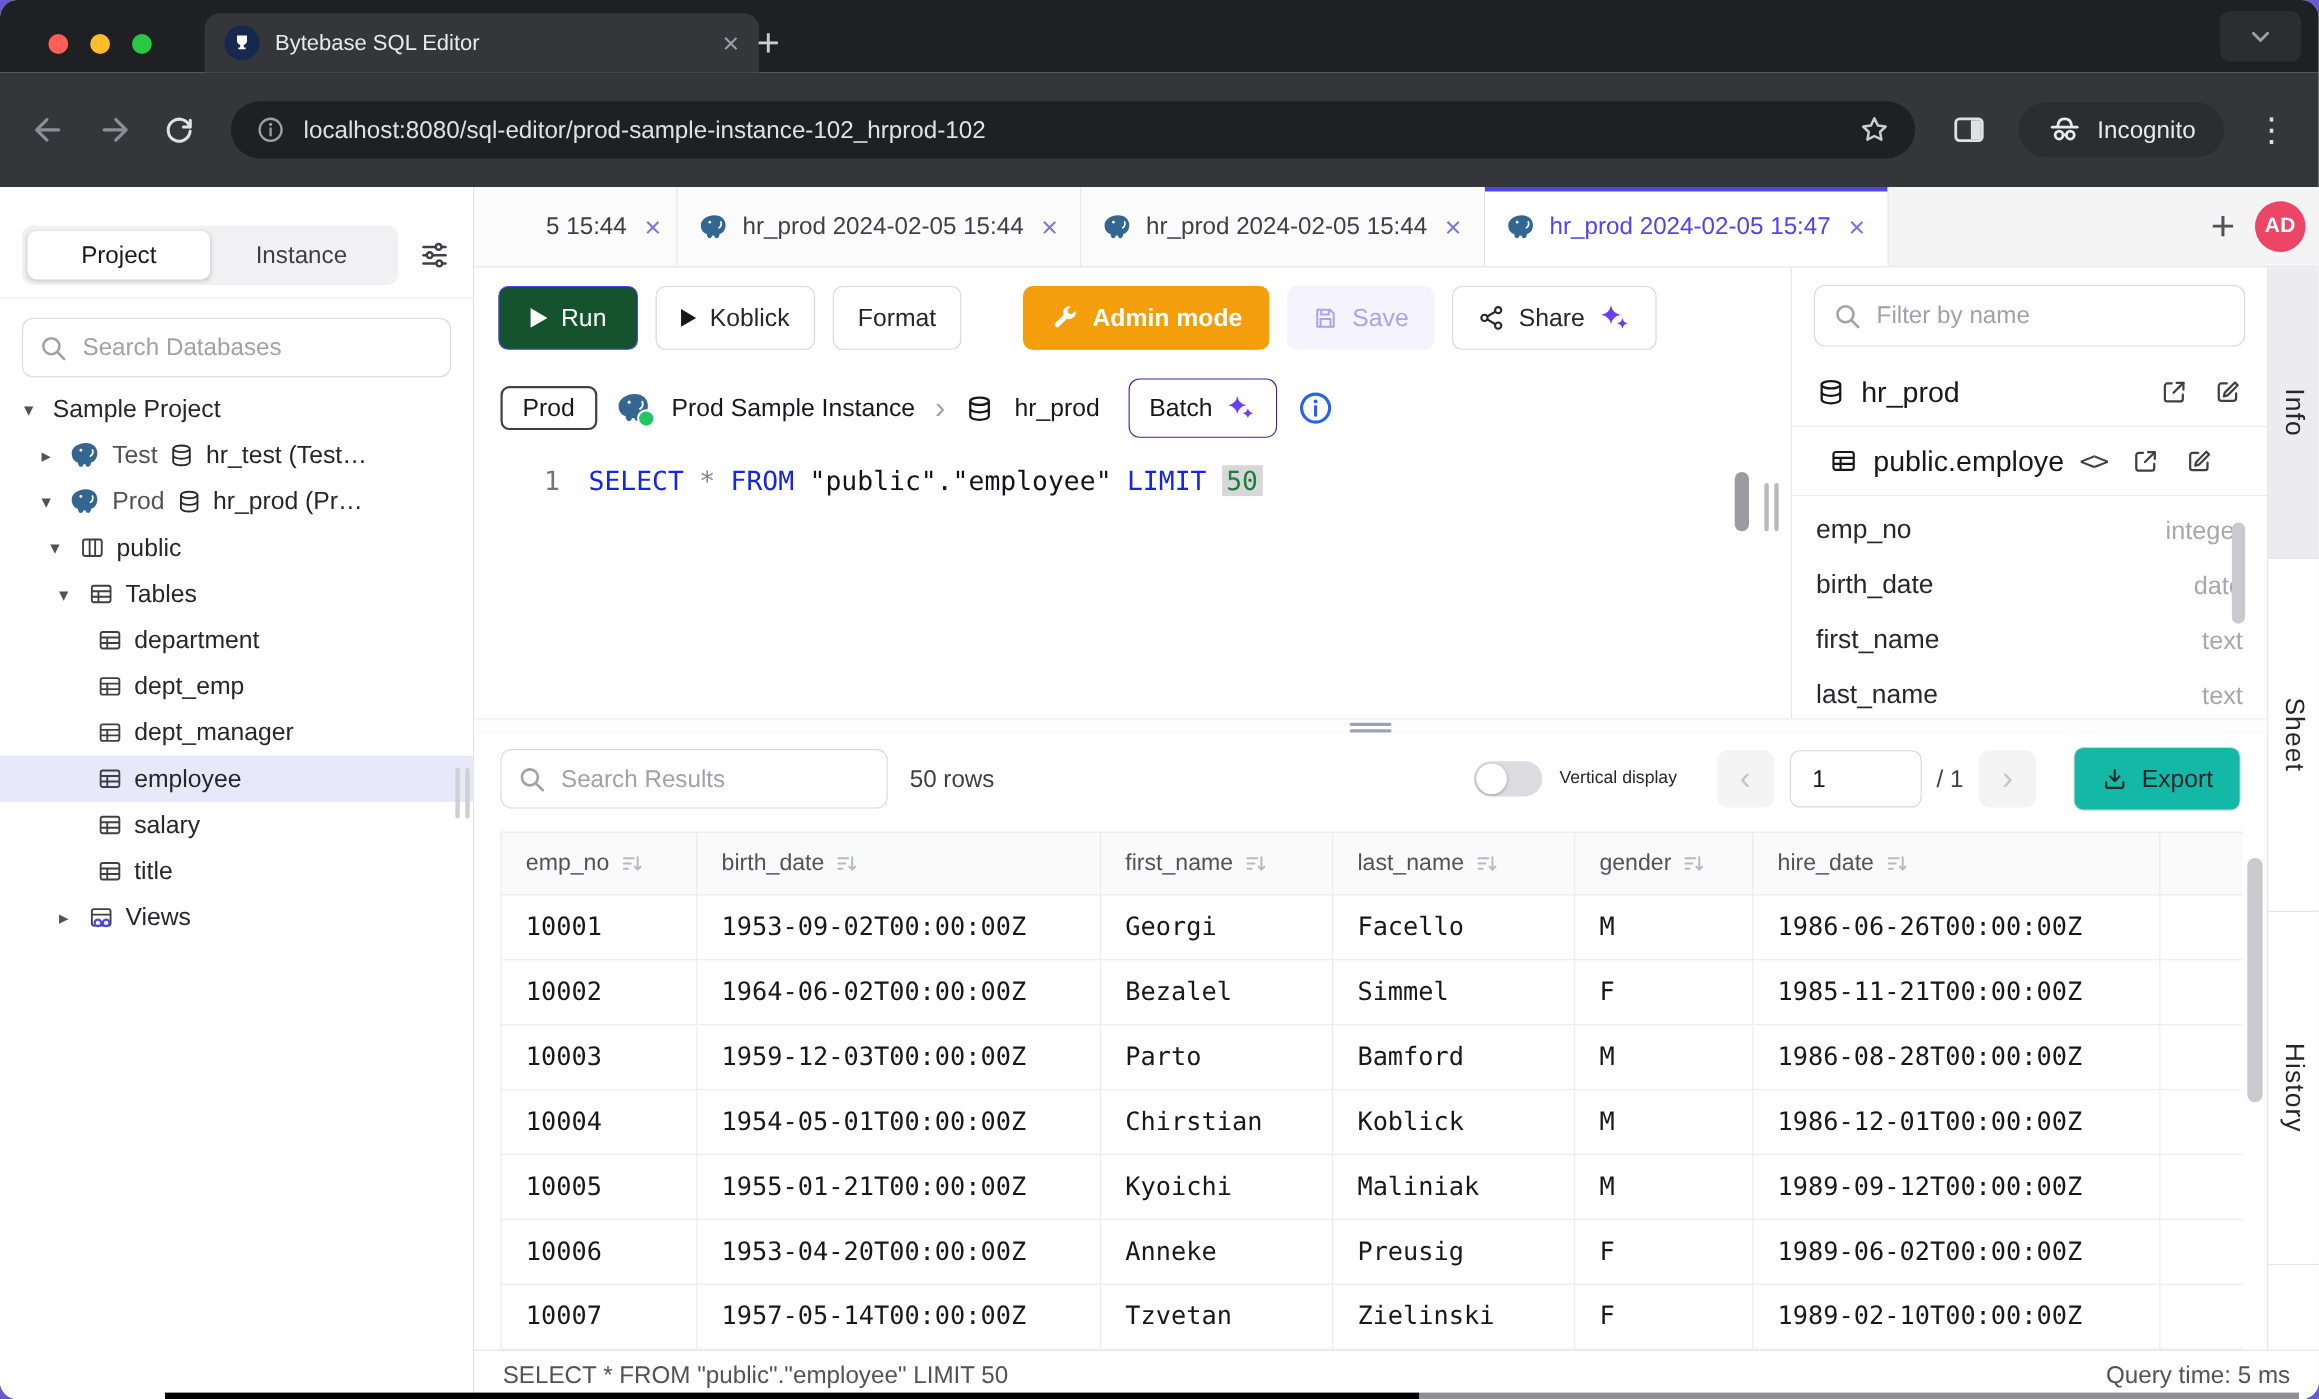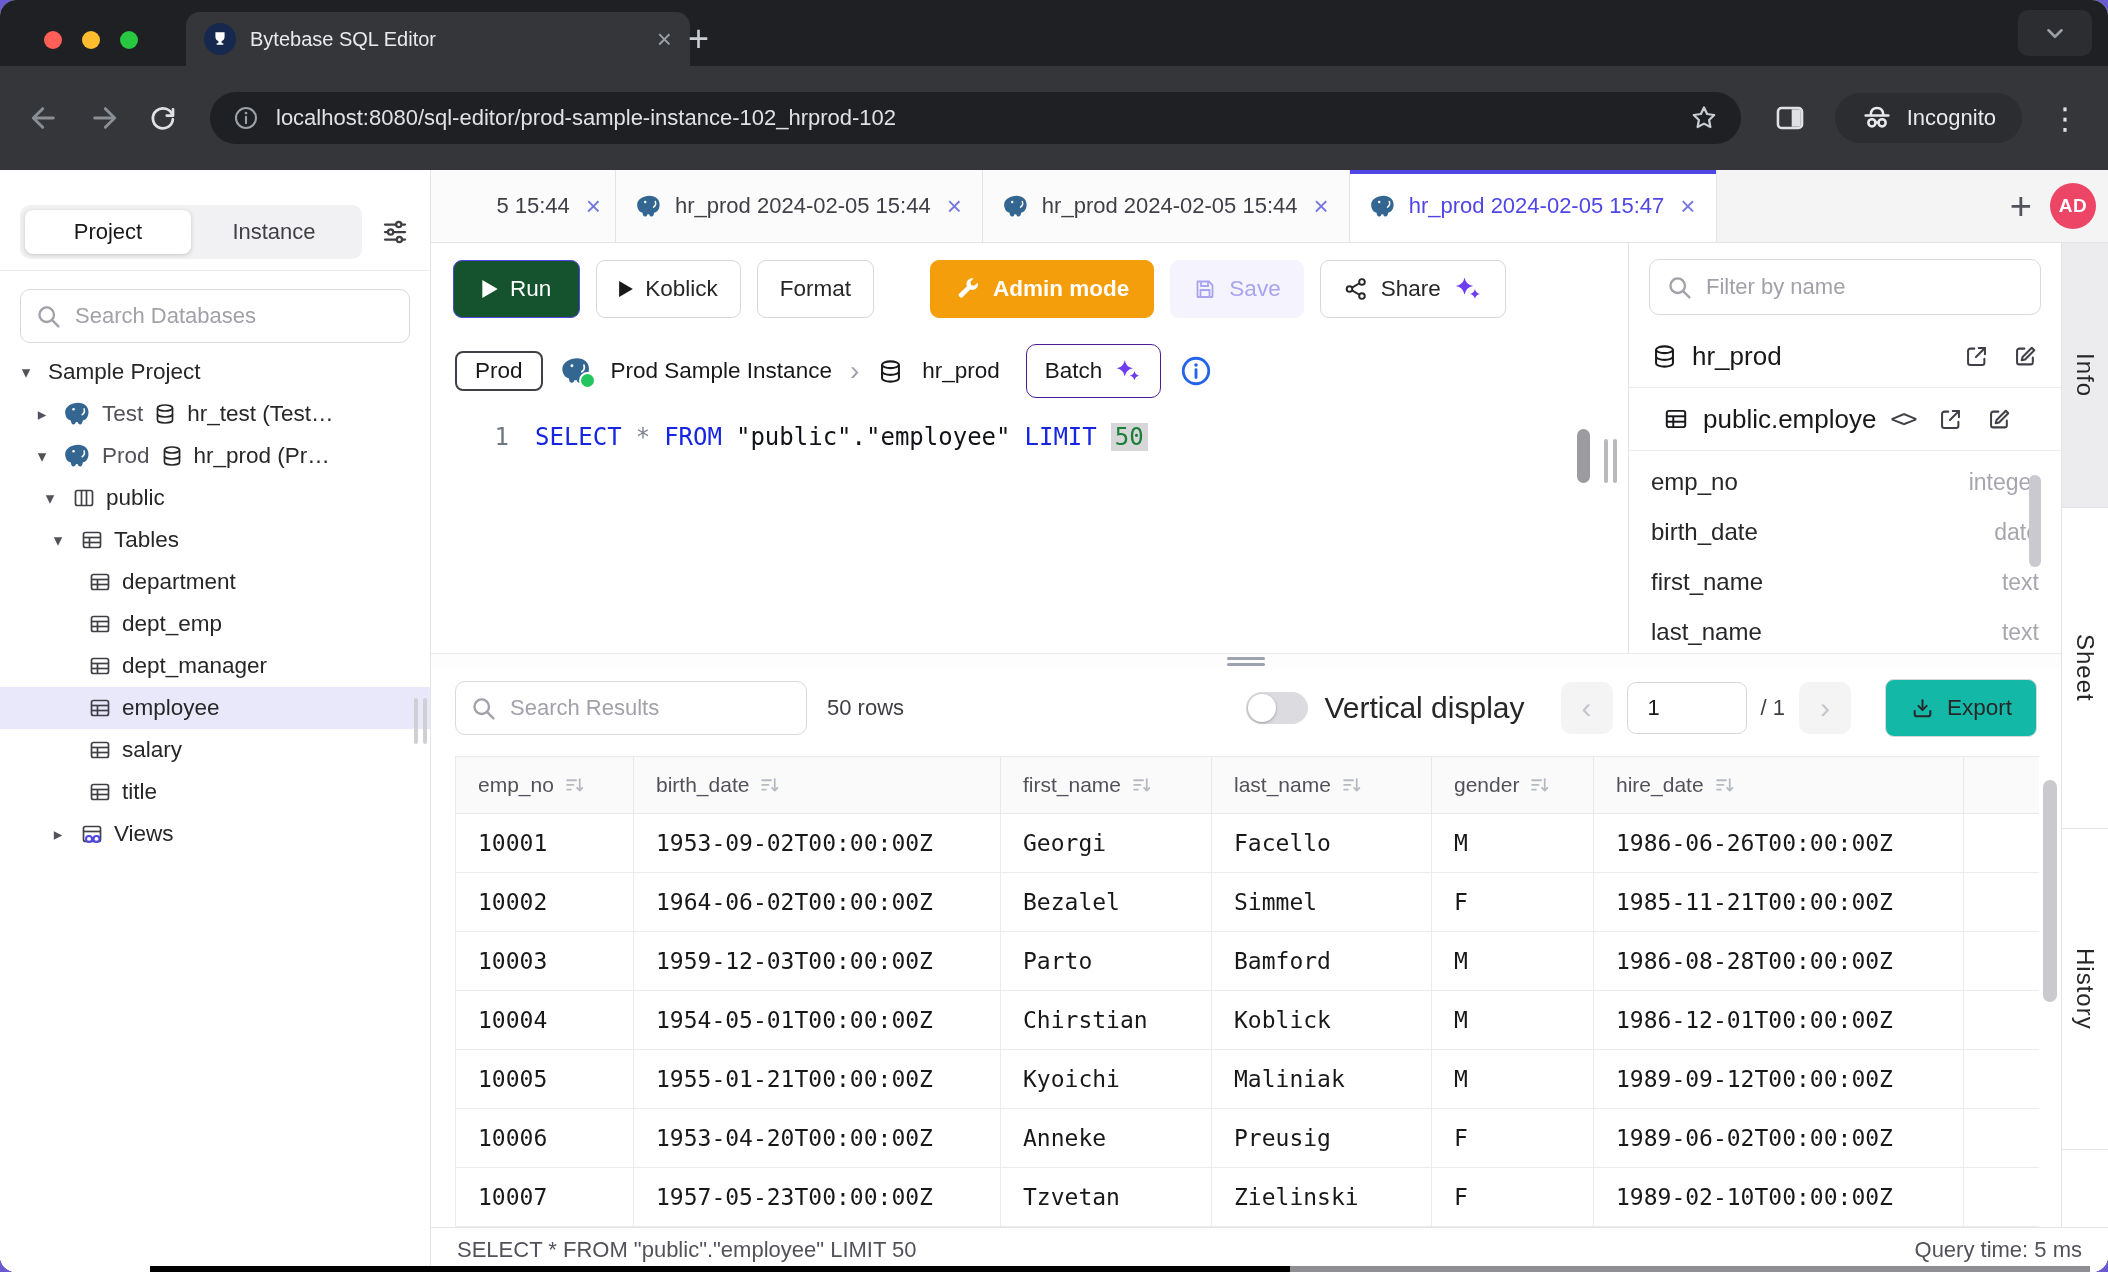--- a/index.html
+++ b/index.html
@@ -109,21 +109,21 @@
   .hhandle{position:absolute;left:50%;top:3px;transform:translateX(-50%);display:flex;flex-direction:column;gap:3px;}
   .hhandle i{width:38px;height:3px;background:#9ca3af;border-radius:2px;}
 
   
   .res-toolbar{height:80px;display:flex;align-items:center;padding:0 24px;gap:20px;flex:none;}
   .res-search{width:322px;height:52px;border:1px solid #d9d9de;border-radius:10px;display:flex;align-items:center;gap:12px;padding:0 14px;flex:none;}
   .rowcount{font-size:22px;color:#3f3f46;}
   .vd-group{margin-left:auto;display:flex;align-items:center;gap:16px;}
   .toggle{width:62px;height:32px;border-radius:16px;background:#dcdce0;position:relative;flex:none;}
   .knob{position:absolute;left:2px;top:2px;width:28px;height:28px;border-radius:50%;background:#fff;box-shadow:0 1px 3px rgba(0,0,0,.3);}
-  .vd-label{font-size:30px;color:#27272a;}
+  .vd-label{font-size:16px;color:#27272a;}
   .pager{display:flex;align-items:center;gap:14px;margin-left:16px;}
   .pgbtn{width:52px;height:52px;background:#f4f4f5;border-radius:10px;display:flex;align-items:center;justify-content:center;color:#c4c4ca;font-size:30px;}
   .pginput{width:120px;height:52px;border:1px solid #d7d7dc;border-radius:9px;font-size:22px;color:#18181b;padding-left:20px;box-sizing:border-box;outline:none;font-family:"Liberation Sans",sans-serif;}
   .pgtotal{font-size:22px;color:#3f3f46;}
   .export{margin-left:14px;height:56px;border:1px solid #d7d7dc;border-radius:9px;display:flex;align-items:center;gap:12px;padding:0 24px;font-size:22.5px;color:#27272a;background:#14b8a6;}
 
   .tablewrap{flex:1;position:relative;padding:8px 22px 0 24px;min-height:0;}
   table.results{width:100%;border-collapse:collapse;table-layout:fixed;}
   table.results th{height:56px;background:#fafafa;border:1px solid #e9e9ec;font-weight:400;font-size:21px;color:#52525b;text-align:left;padding:0 0 0 22px;}
   table.results th .hwrap{display:flex;align-items:center;gap:10px;}
@@ -776,21 +776,21 @@
                     <td>1953-04-20T00:00:00Z</td>
                     <td>Anneke</td>
                     <td>Preusig</td>
                     <td>F</td>
                     <td>1989-06-02T00:00:00Z</td>
                     <td class="filler"></td>
                   </tr>
 
                   <tr>
                     <td>10007</td>
-                    <td>1957-05-23T00:00:00Z</td>
+                    <td>1957-05-14T00:00:00Z</td>
                     <td>Tzvetan</td>
                     <td>Zielinski</td>
                     <td>F</td>
                     <td>1989-02-10T00:00:00Z</td>
                     <td class="filler"></td>
                   </tr>
                 </tbody>
             </table>
             <div class="res-scroll"></div>
           </div>

